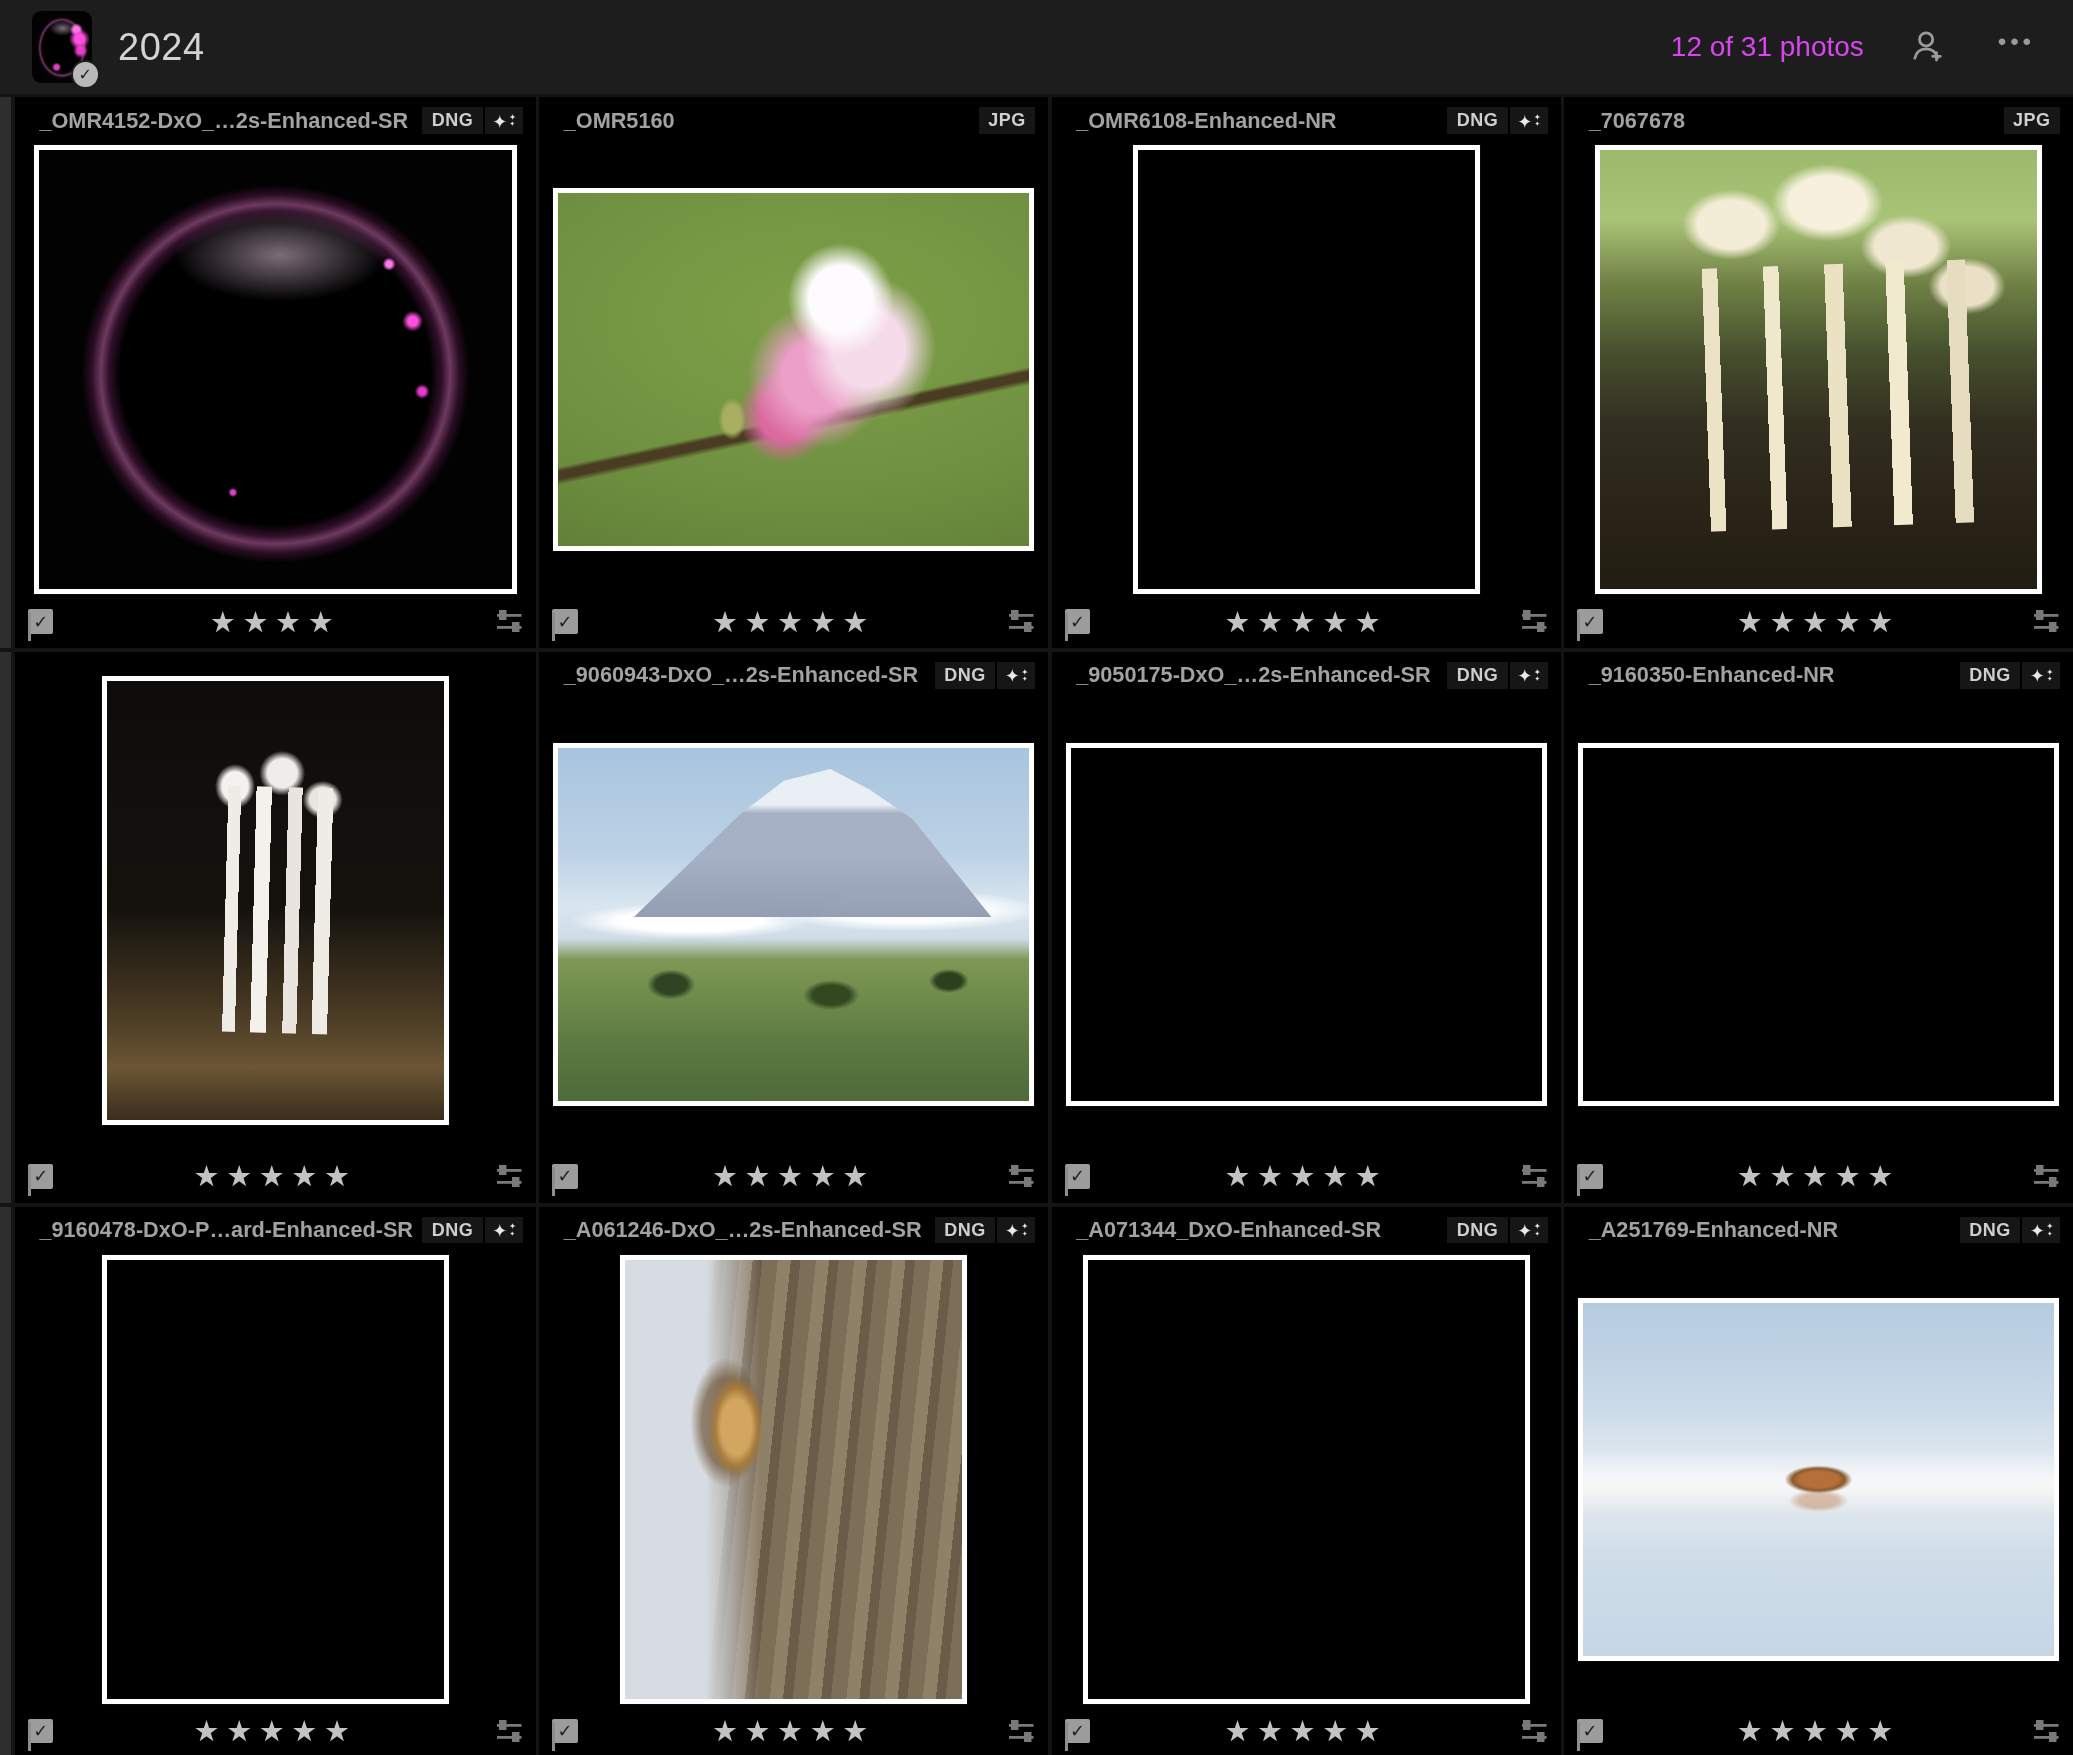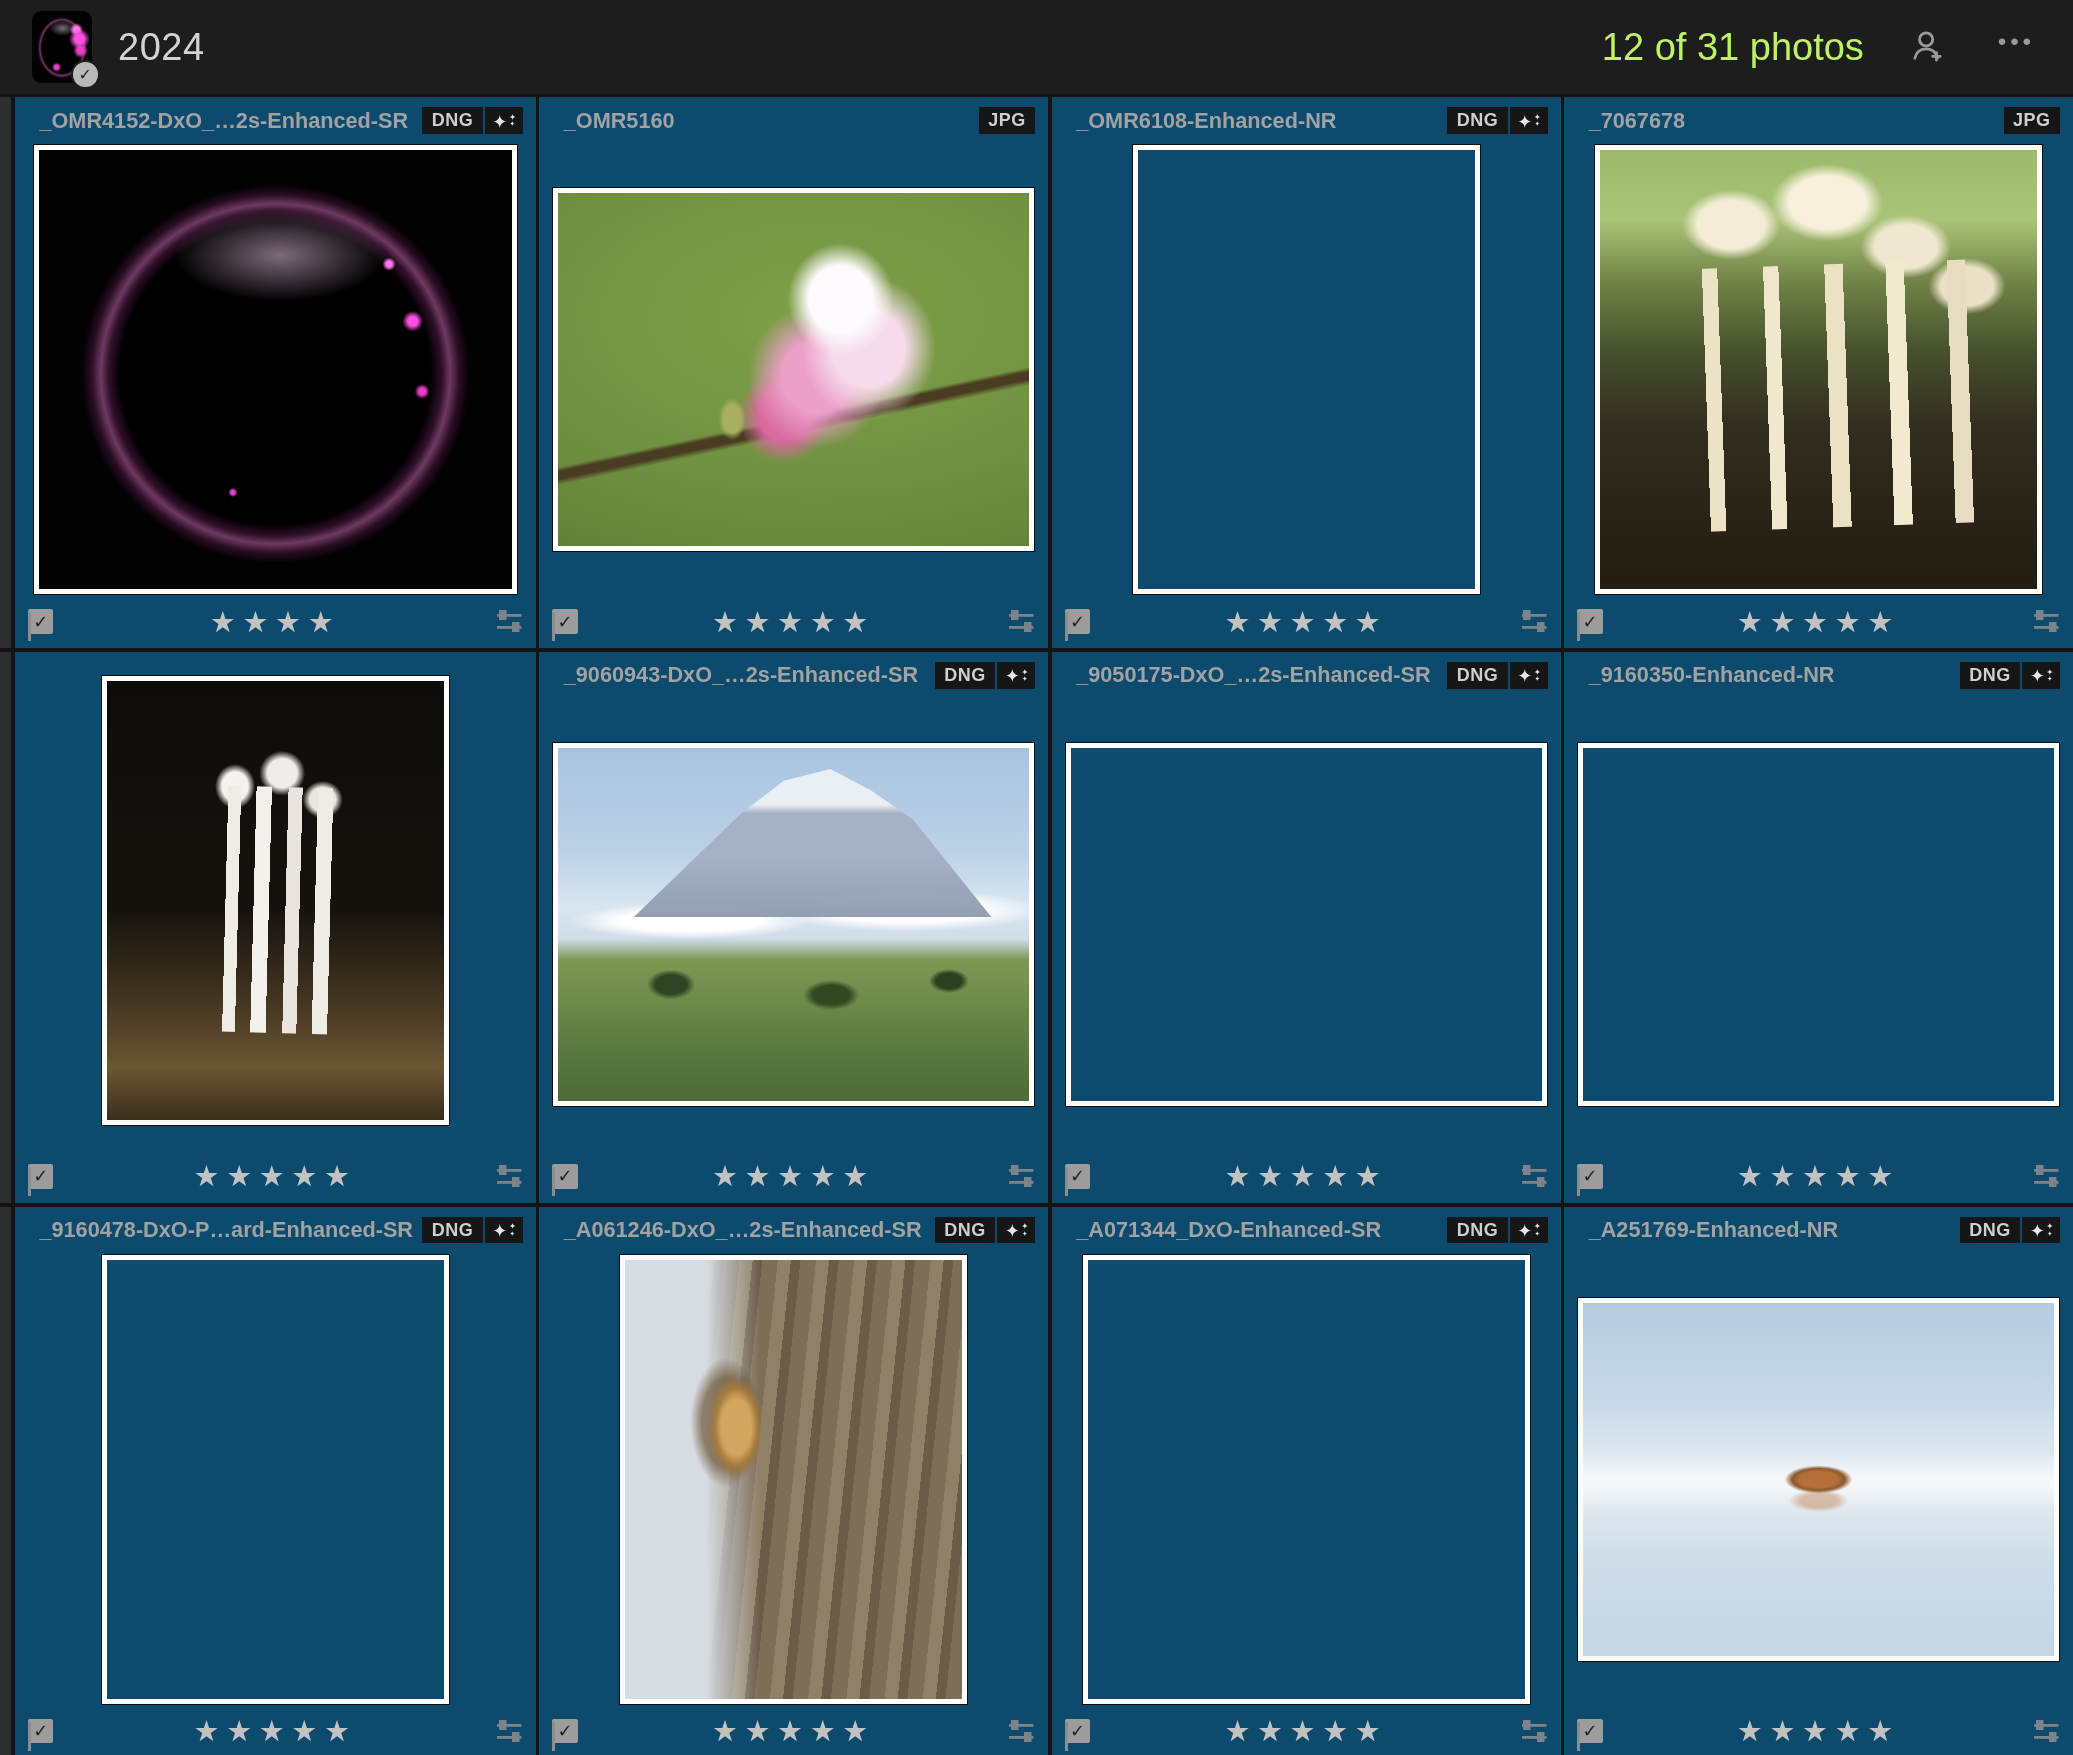--- a/index.html
+++ b/index.html
@@ -8,29 +8,29 @@
 
   
   .header{height:94px;background:#1d1d1d;display:flex;align-items:center;padding:0 32px;box-sizing:border-box;}
   .cover{width:60px;height:72px;border-radius:9.4px;position:relative;overflow:visible;margin-right:26px;flex:0 0 auto;cursor:pointer;}
   .cover .cover-art{width:100%;height:100%;border-radius:9.4px;overflow:hidden;}
   .cover-badge{position:absolute;right:-7.5px;bottom:-5.6px;width:24.5px;height:24.5px;border-radius:50%;
                background:#b9b9b9;border:2.8px solid #1d1d1d;color:#1d1d1d;font-size:16px;font-weight:bold;
                display:flex;align-items:center;justify-content:center;}
   .title{color:#d2d2d2;font-size:38px;font-weight:400;letter-spacing:0.5px;}
   .header-right{margin-left:auto;display:flex;align-items:center;gap:41px;}
-  .count{color:#bef264;font-size:38px;}
+  .count{color:#d946ef;font-size:28px;}
   .icon-btn{color:#9a9a9a;background:none;border:none;cursor:pointer;display:flex;align-items:center;}
   .dots{font-size:24.5px;letter-spacing:3.8px;color:#9a9a9a;line-height:1;padding-bottom:9.4px;}
 
   
   .grid{display:grid;grid-template-columns:11.3px repeat(4,1fr);grid-auto-rows:551px;gap:3.8px;
         background:#141414;border-top:3.8px solid #141414;grid-auto-flow:row dense;}
   .sliver{grid-column:1;background:#2e2e2e;}
-  .tile{background:#0c4a6e;display:flex;flex-direction:column;padding:0 13px;box-sizing:border-box;cursor:pointer;}
+  .tile{background:#000000;display:flex;flex-direction:column;padding:0 13px;box-sizing:border-box;cursor:pointer;}
   .tile-top{height:47px;flex:0 0 auto;display:flex;align-items:center;}
   .fname{color:#a2a2a2;font-size:21.7px;font-weight:700;white-space:nowrap;overflow:hidden;
          text-overflow:ellipsis;flex:1 1 auto;padding-left:11.3px;}
   .badges{flex:0 0 auto;display:flex;align-items:stretch;margin-left:9.4px;}
   .fmt{background:#161616;color:#cfcfcf;font-size:18px;font-weight:700;padding:2.8px 9.4px;letter-spacing:0.5px;}
   .enh{background:#161616;color:#e8e8e8;width:38px;margin-left:1.9px;position:relative;display:flex;align-items:center;justify-content:center;}
   .enh .big{font-size:18px;line-height:1;transform:translate(-3.8px,0.9px);}
   .enh::before{content:"✦";position:absolute;font-size:8.5px;right:6.6px;top:4.7px;}
   .enh::after{content:"✦";position:absolute;font-size:6.6px;right:7.5px;bottom:5.6px;}
   .tile-mid{flex:1 1 auto;display:flex;align-items:center;justify-content:center;min-height:0;}

